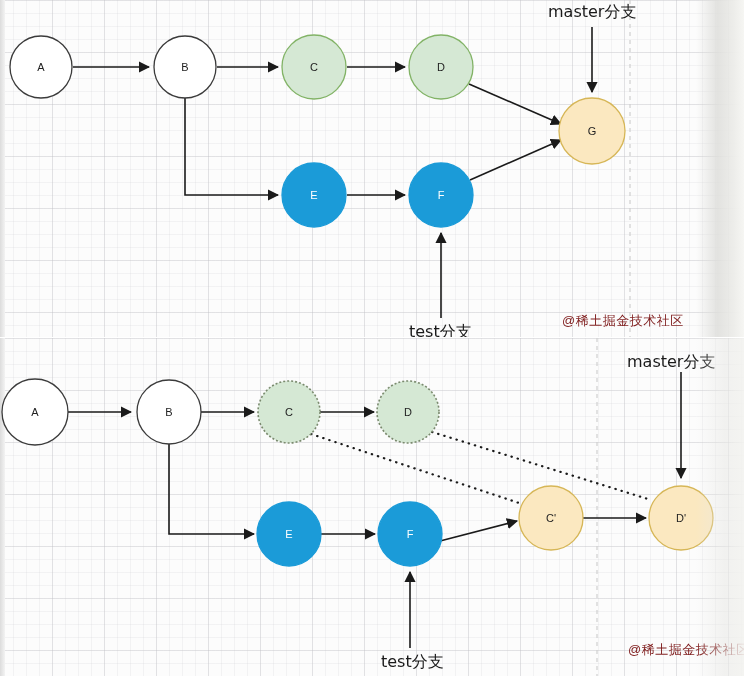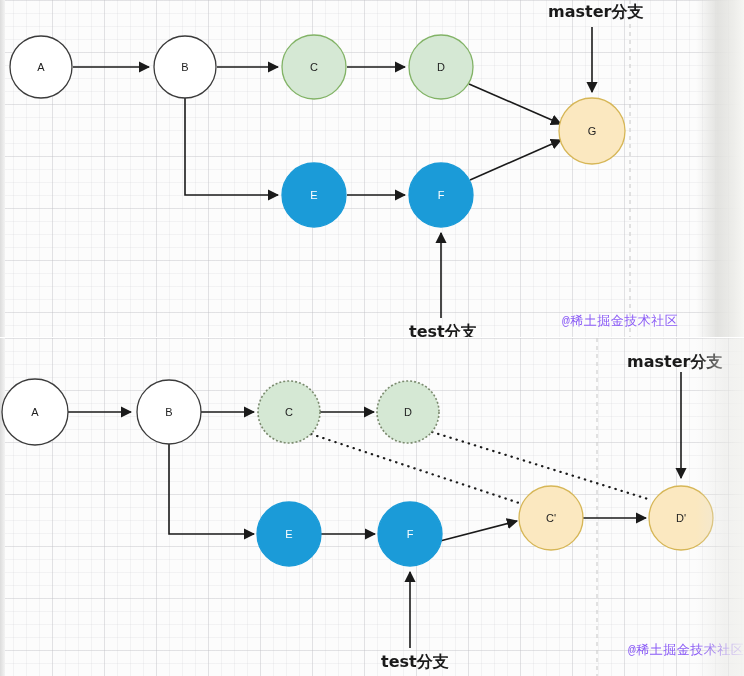--- a/index.html
+++ b/index.html
@@ -50,42 +50,41 @@
   }
   .left-edge {
     position: absolute;
     top: 0; left: 0;
     width: 5px; height: 100%;
     background: linear-gradient(to right, #dcdcdc 0%, #f3f3f3 100%);
     pointer-events: none;
   }
   .watermark {
     position: absolute;
-    color: #8b5cf6;
+    color: #7f1d1d;
     font-size: 13px;
     letter-spacing: 0.5px;
     white-space: nowrap;
-    font-family: Liberation Mono, monospace;
+    font-family: Liberation Sans, sans-serif;
     text-align: center;
   }
   .node-label {
     font-family: "Liberation Sans", sans-serif;
     font-size: 11px;
     text-anchor: middle;
     dominant-baseline: central;
   }
   .node-label.dark { fill: #222222; }
   .node-label.light { fill: #ffffff; }
   .branch-label {
     position: absolute;
     font-family: "DejaVu Sans", sans-serif;
     font-size: 16px;
     color: #1a1a1a;
     white-space: nowrap;
-    font-weight: bold;
   }
 </style>
 </head>
 <body>
 
 <div id="page">
 
   <div class="panel" style="top:0px; left:0px; width:744px; height:337px;">
     <div class="grid"></div>
     <div class="left-edge"></div>

